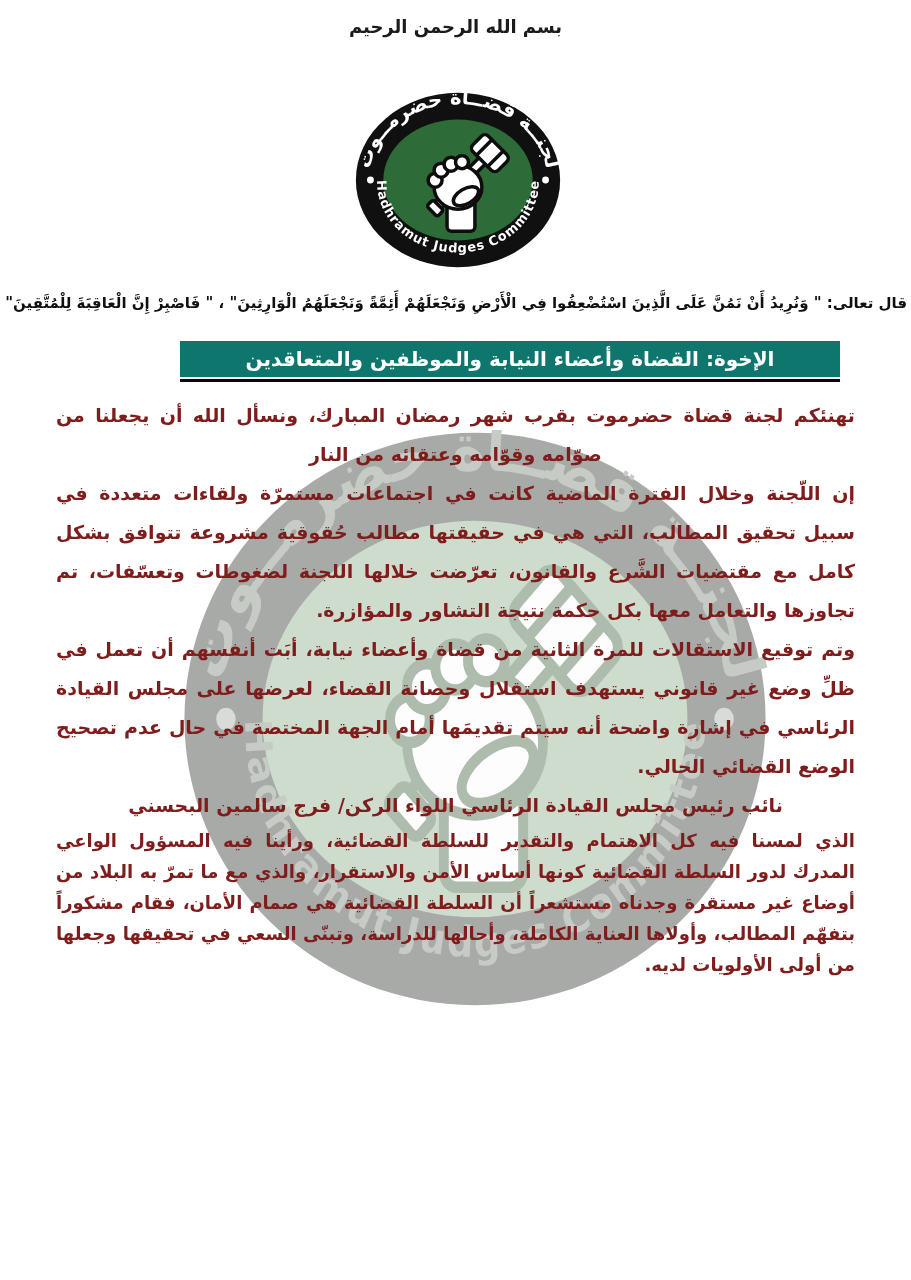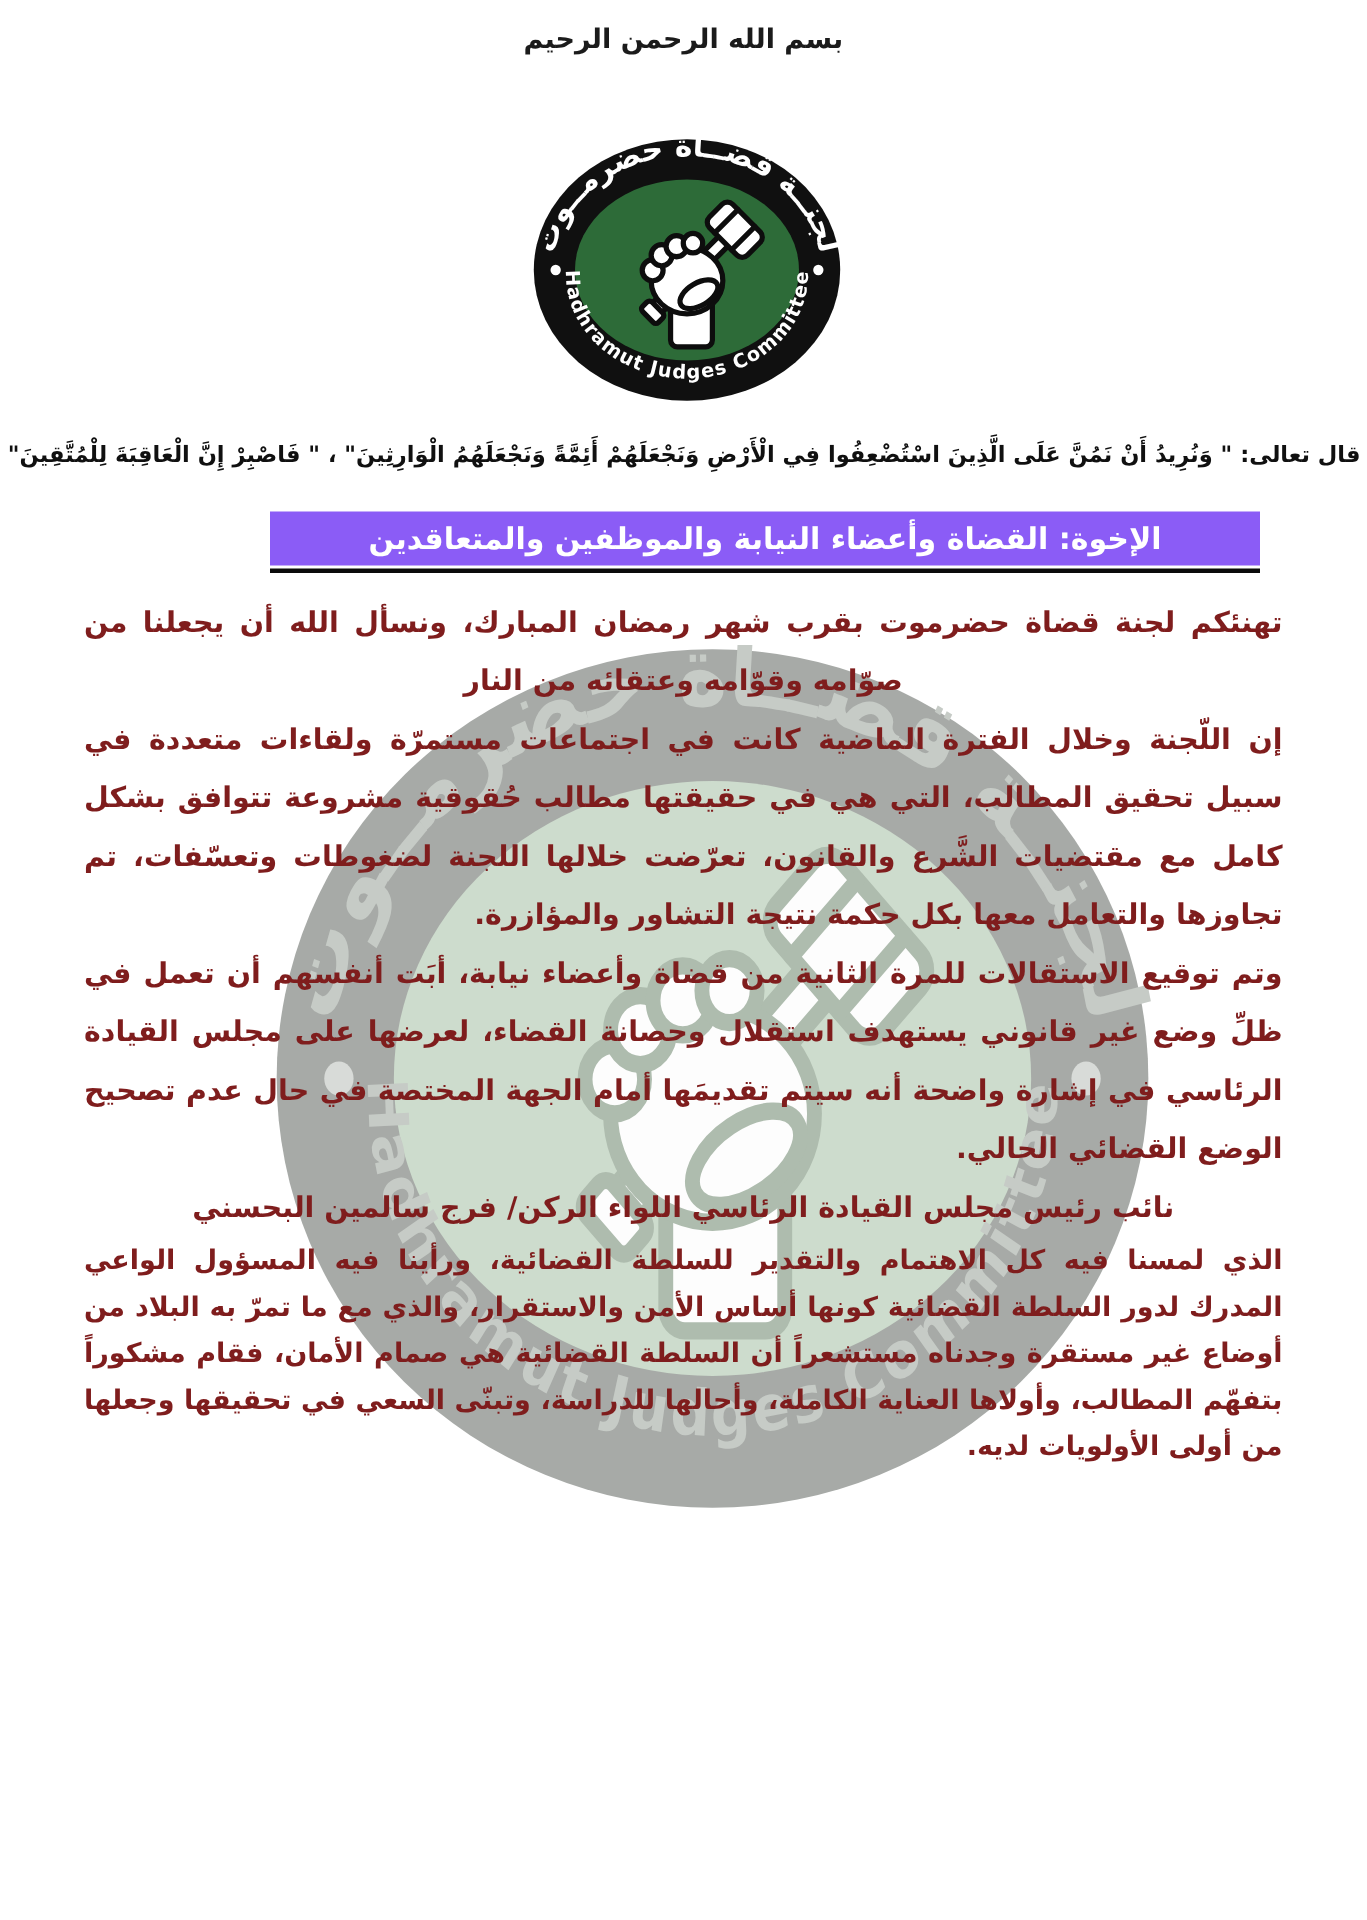--- a/index.html
+++ b/index.html
@@ -8,21 +8,21 @@
 
   .bismillah{position:absolute;top:16px;left:0;right:0;text-align:center;
     font-size:18px;font-weight:bold;color:#1b1b1b;direction:rtl;z-index:2;}
 
   .logo{position:absolute;top:92px;left:355px;width:206px;height:176px;z-index:2;}
 
   .verse{position:absolute;top:294px;left:0;right:4px;direction:rtl;text-align:center;
     white-space:nowrap;font-size:15px;font-weight:bold;color:#101010;z-index:2;}
 
   .heading-wrap{position:absolute;top:341px;left:180px;width:660px;z-index:2;}
-  .heading-bar{background:#8b5cf6;color:#ffffff;font-weight:bold;font-size:20px;
+  .heading-bar{background:#0f766e;color:#ffffff;font-weight:bold;font-size:20px;
     text-align:center;height:36px;line-height:37px;direction:rtl;}
   .heading-rule{height:3px;background:#0a0a0a;margin-top:2px;}
 
   .content{position:absolute;top:396px;left:56px;width:799px;direction:rtl;
     color:#7f1d1d;font-weight:bold;font-size:19px;line-height:39px;z-index:2;}
   .content p{margin:0;text-align:justify;text-align-last:right;}
   .content p.center-last{text-align-last:center;}
   .content p.subheading{text-align:center;text-align-last:center;
     text-decoration-thickness:2px;text-underline-offset:6px;}
   .content p.p6{line-height:31px;font-size:18px;}

